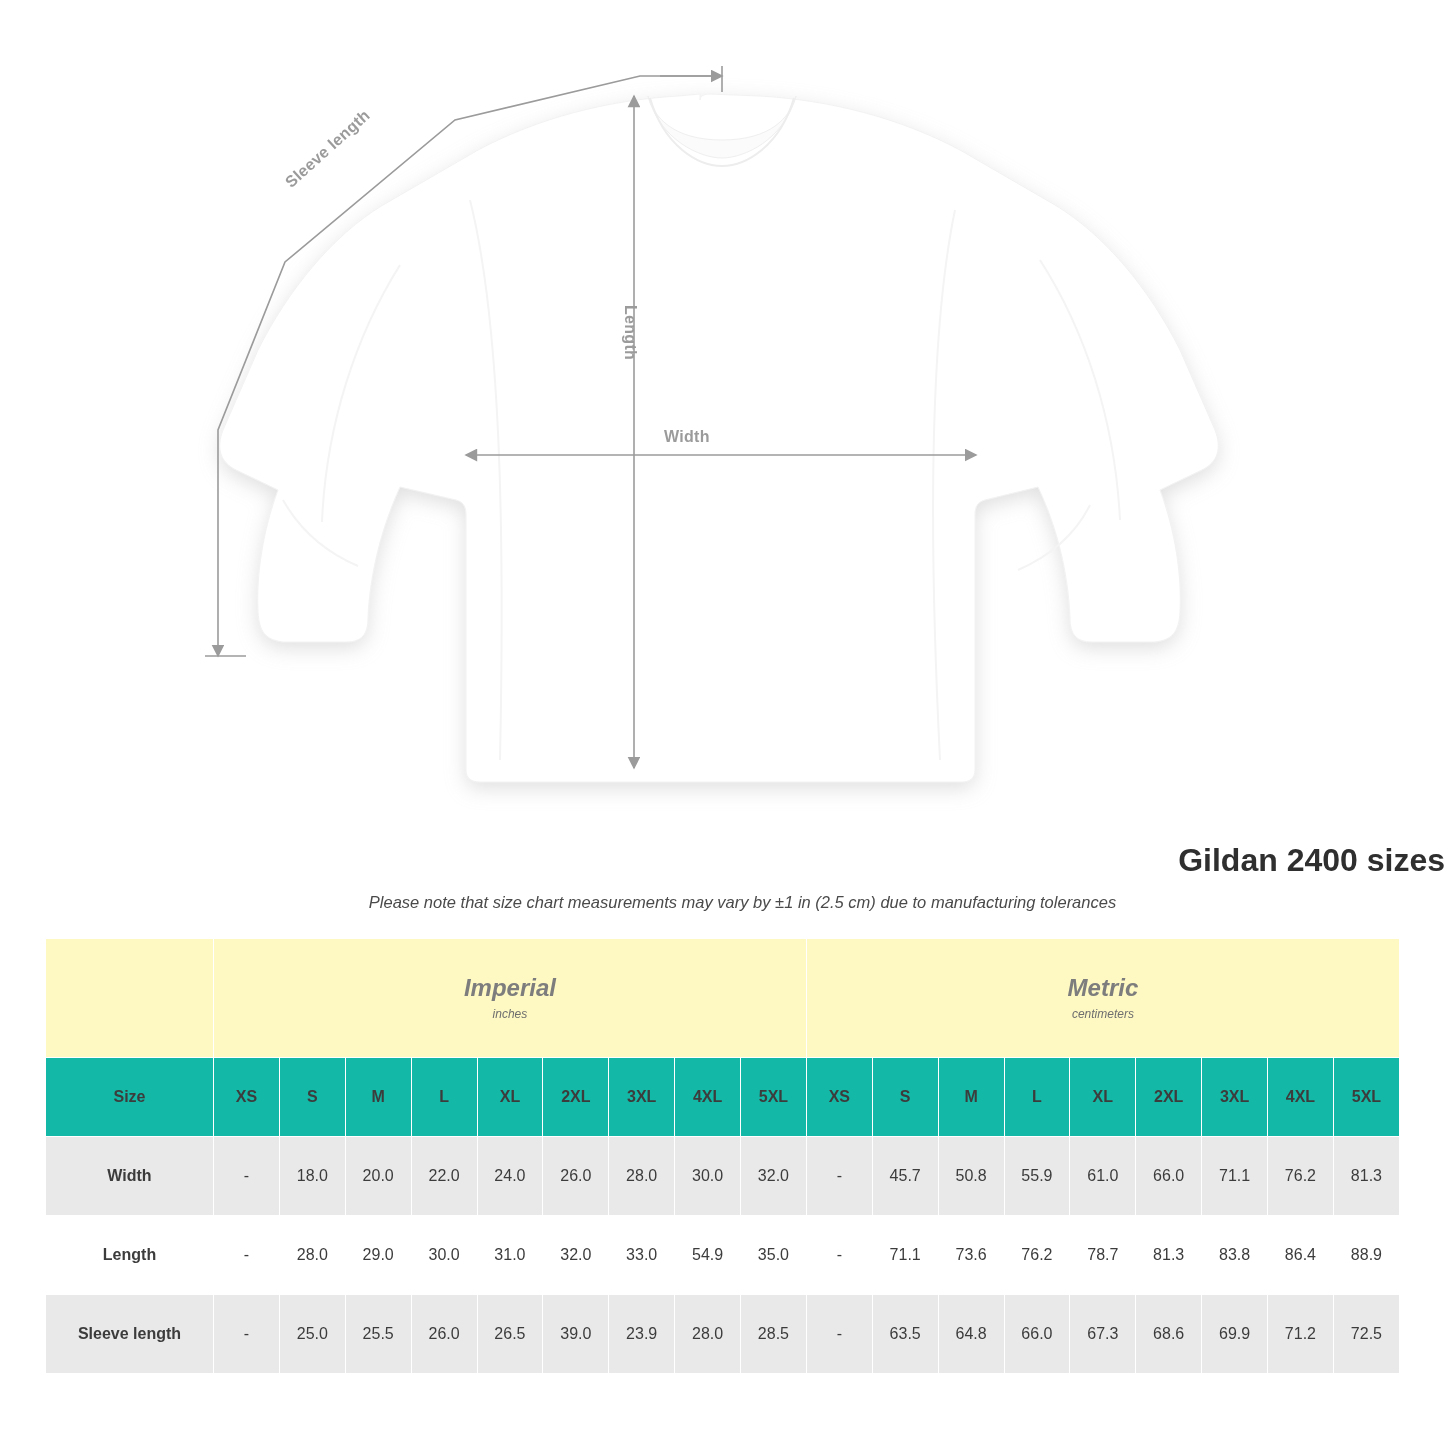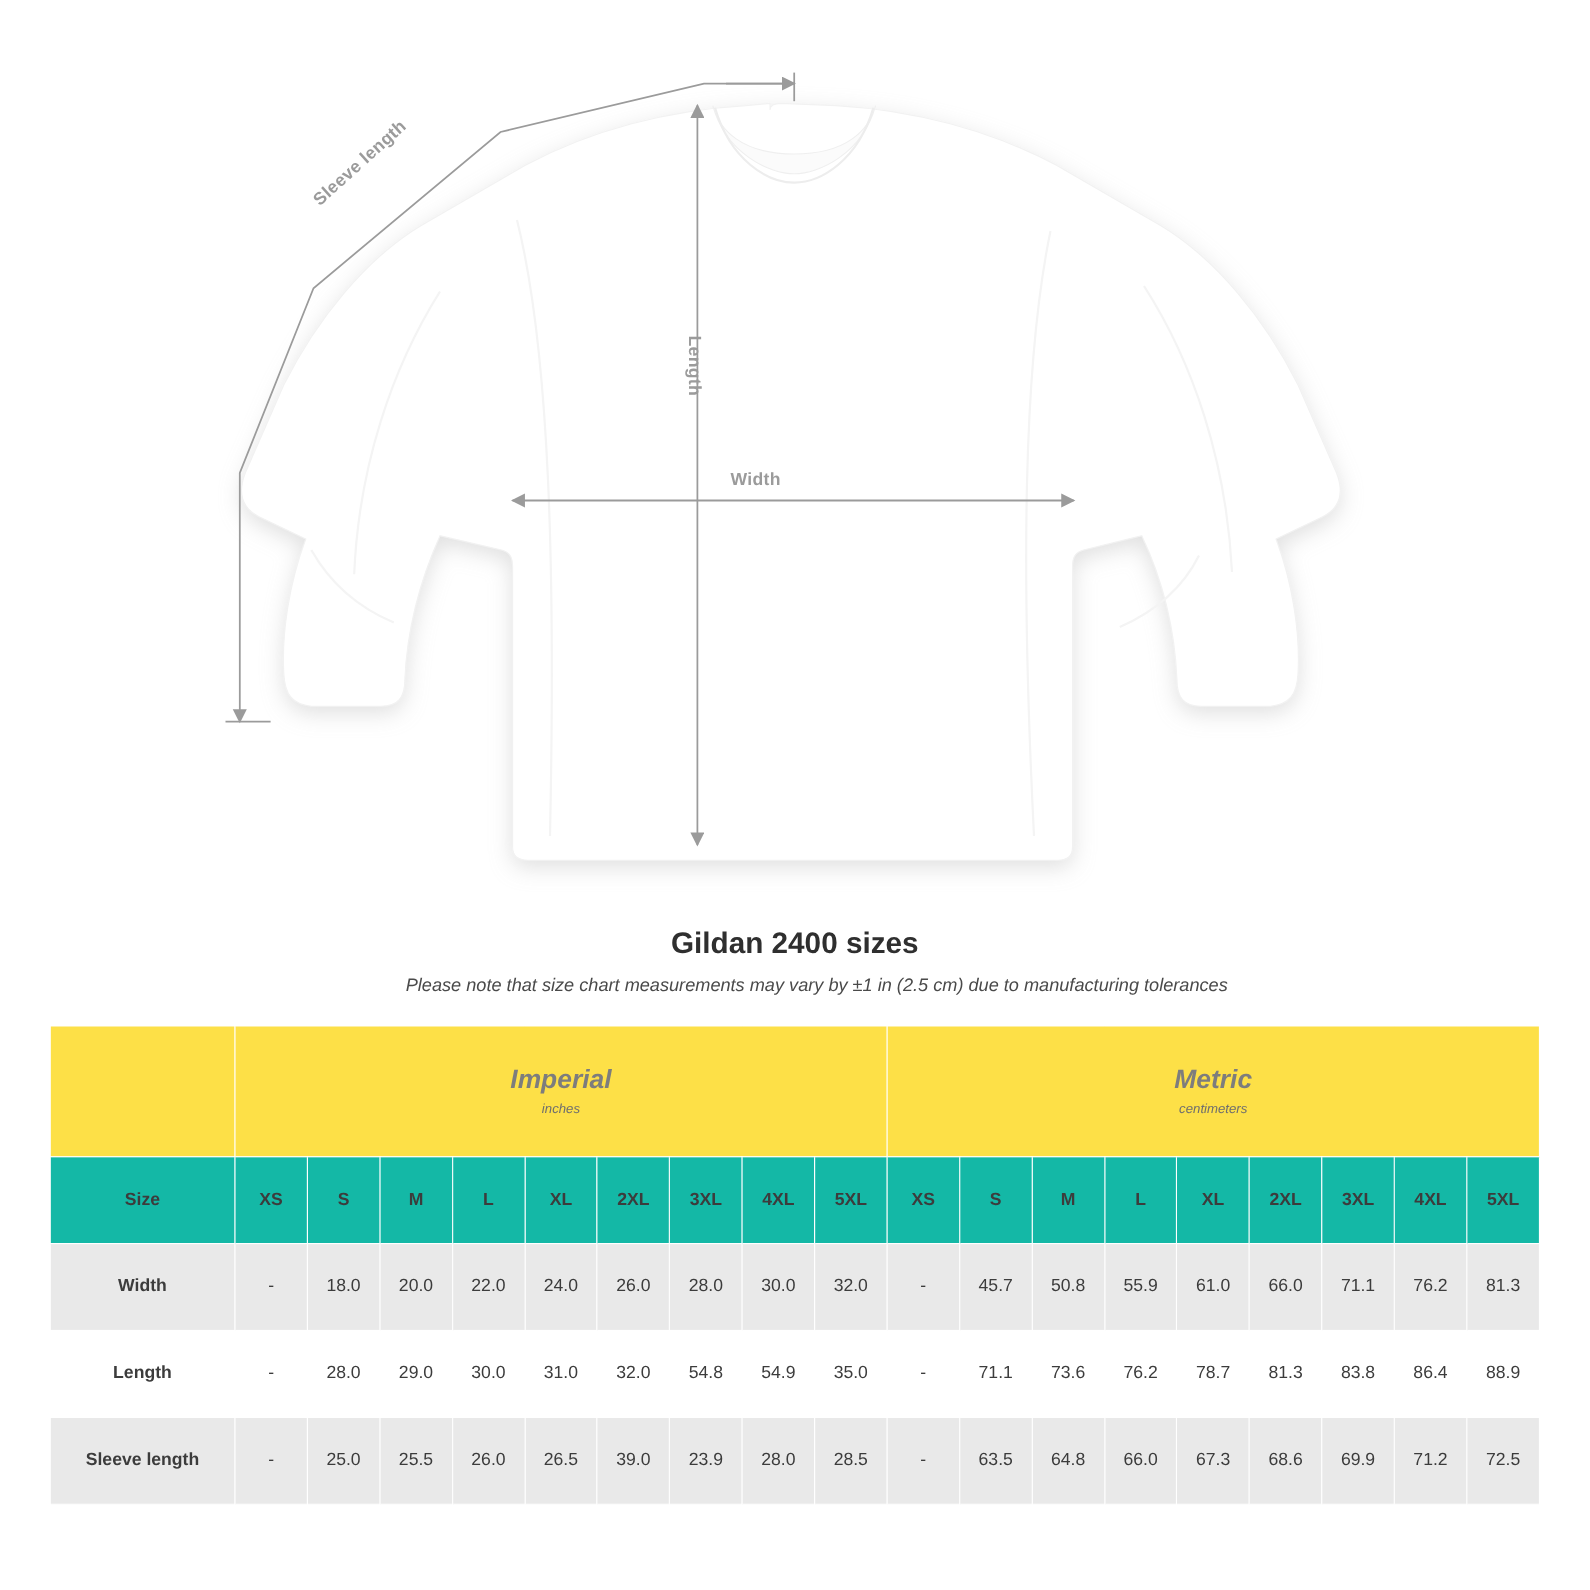--- a/index.html
+++ b/index.html
@@ -52,24 +52,25 @@
     left: 664px;
     top: 428px;
   }
 
   
   .title-block {
     text-align: center;
     margin-top: 22px;
   }
   .chart-title {
-    font-size: 27px;
+    font-size: 32px;
     font-weight: bold;
     color: #2f2f2f;
     margin: 0 0 14px 0;
+    text-align: right;
   }
   .chart-note {
     font-size: 16.5px;
     font-style: italic;
     color: #4a4a4a;
     margin: 0;
     padding-left: 40px;
   }
 
   
@@ -83,21 +84,21 @@
   }
   table.size-table td, table.size-table th {
     border: 1px solid #ffffff;
     text-align: center;
     font-size: 16px;
     color: #3c3c3c;
     padding: 0;
   }
 
   .group-head {
-    background: #fde047;
+    background: #fef9c3;
     height: 118px;
     vertical-align: middle;
   }
   .group-head .g-title {
     font-size: 24px;
     font-style: italic;
     font-weight: bold;
     color: #7d7d7d;
     line-height: 1.35;
   }
@@ -280,21 +281,21 @@
           <td class="val">81.3</td>
         </tr>
         <tr class="row-length">
           <td class="rowhead">Length</td>
           <td class="val">-</td>
           <td class="val">28.0</td>
           <td class="val">29.0</td>
           <td class="val">30.0</td>
           <td class="val">31.0</td>
           <td class="val">32.0</td>
-          <td class="val">54.8</td>
+          <td class="val">33.0</td>
           <td class="val">54.9</td>
           <td class="val">35.0</td>
           <td class="val">-</td>
           <td class="val">71.1</td>
           <td class="val">73.6</td>
           <td class="val">76.2</td>
           <td class="val">78.7</td>
           <td class="val">81.3</td>
           <td class="val">83.8</td>
           <td class="val">86.4</td>

